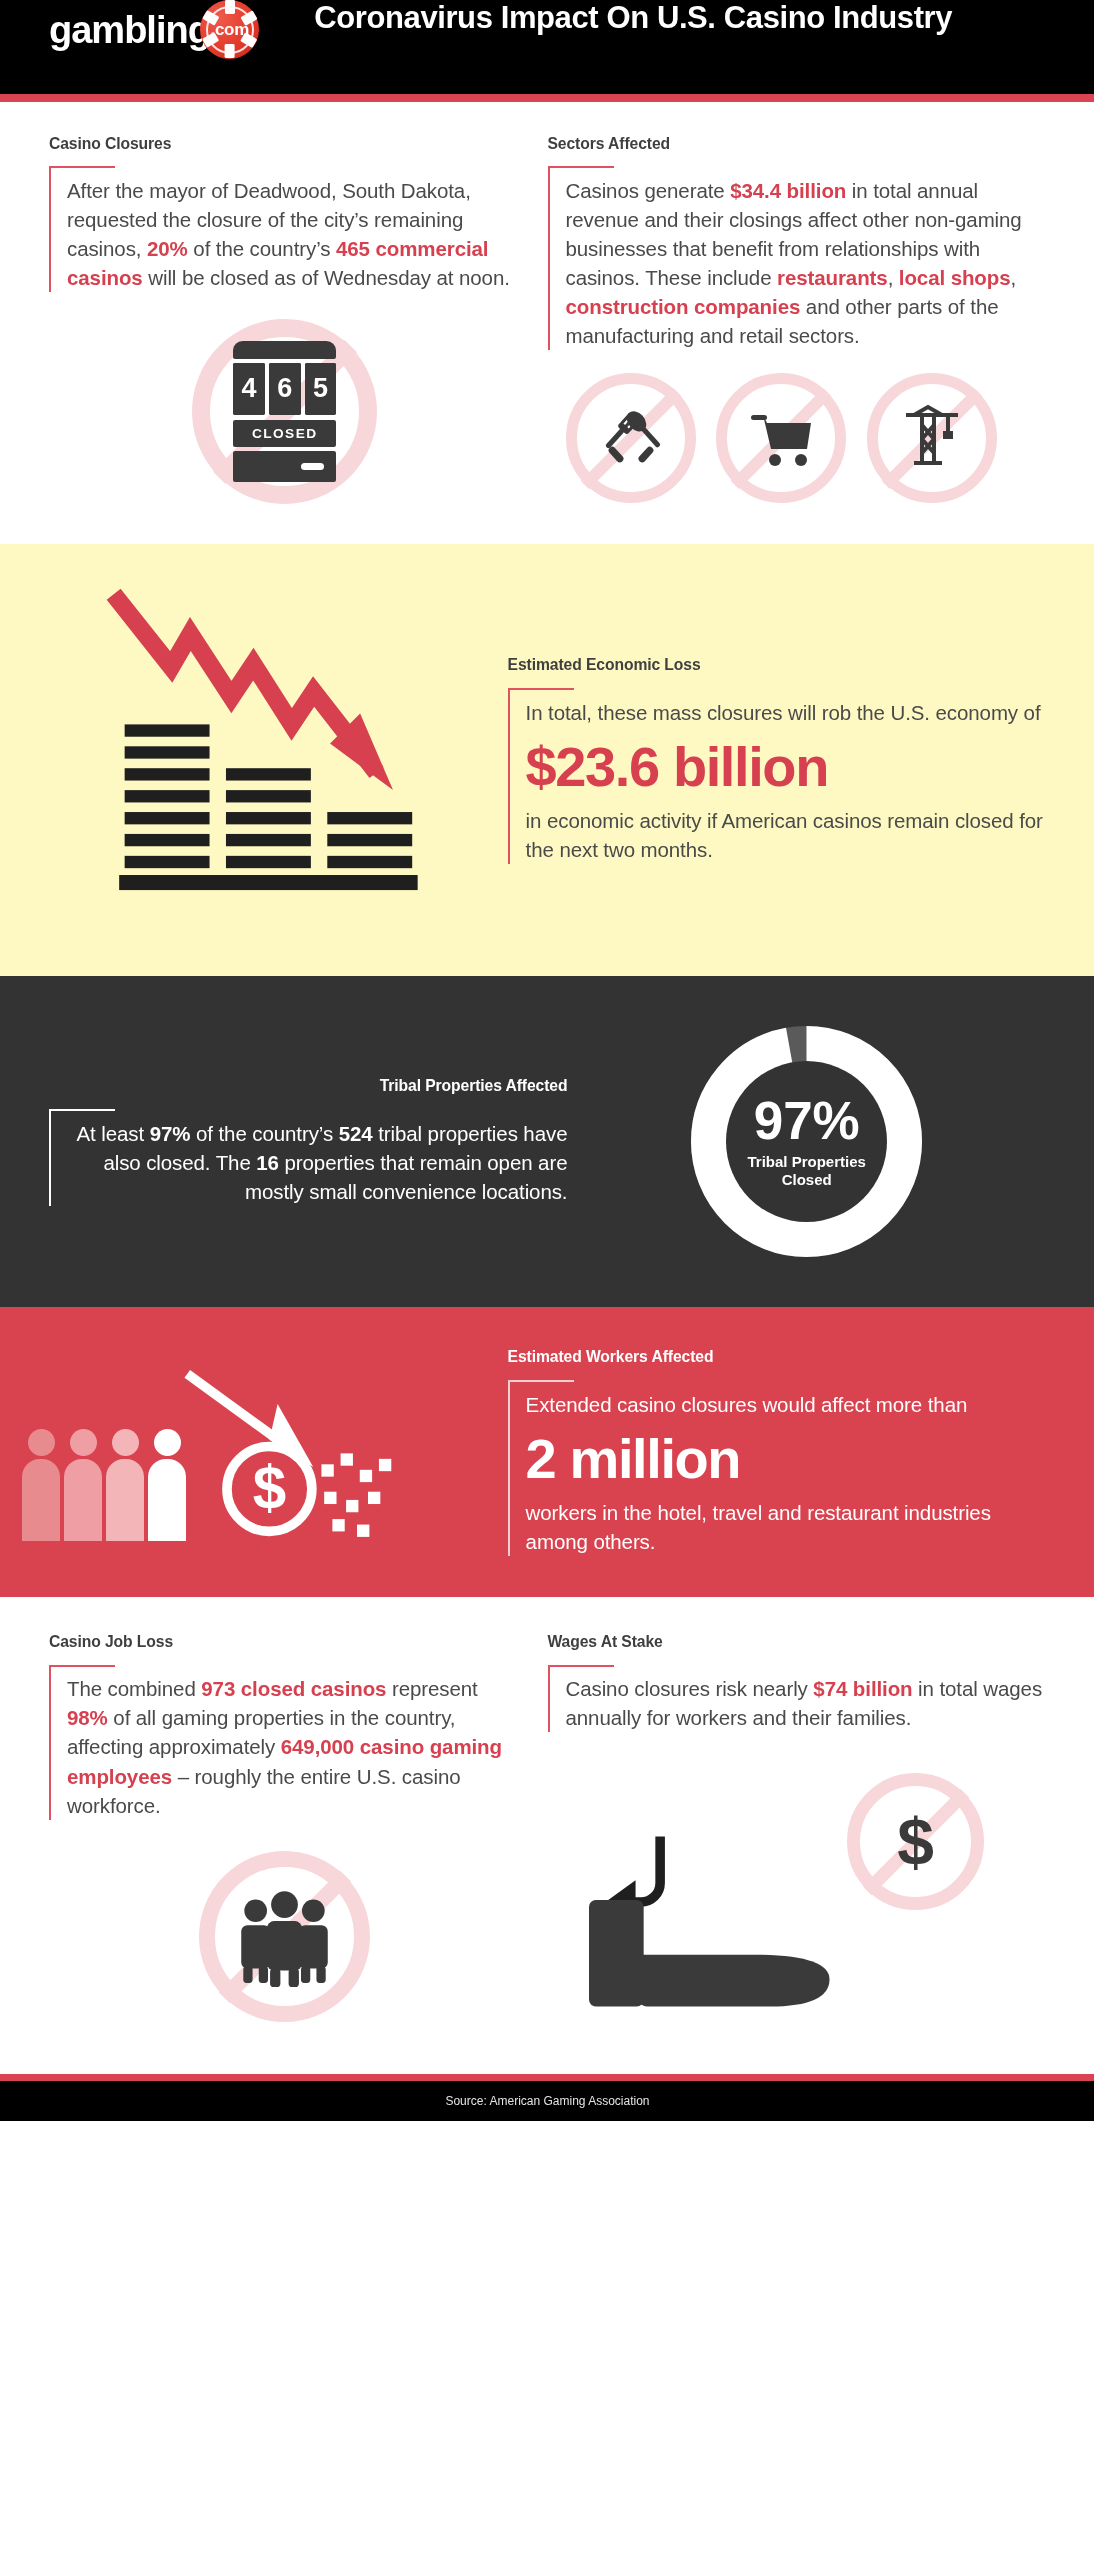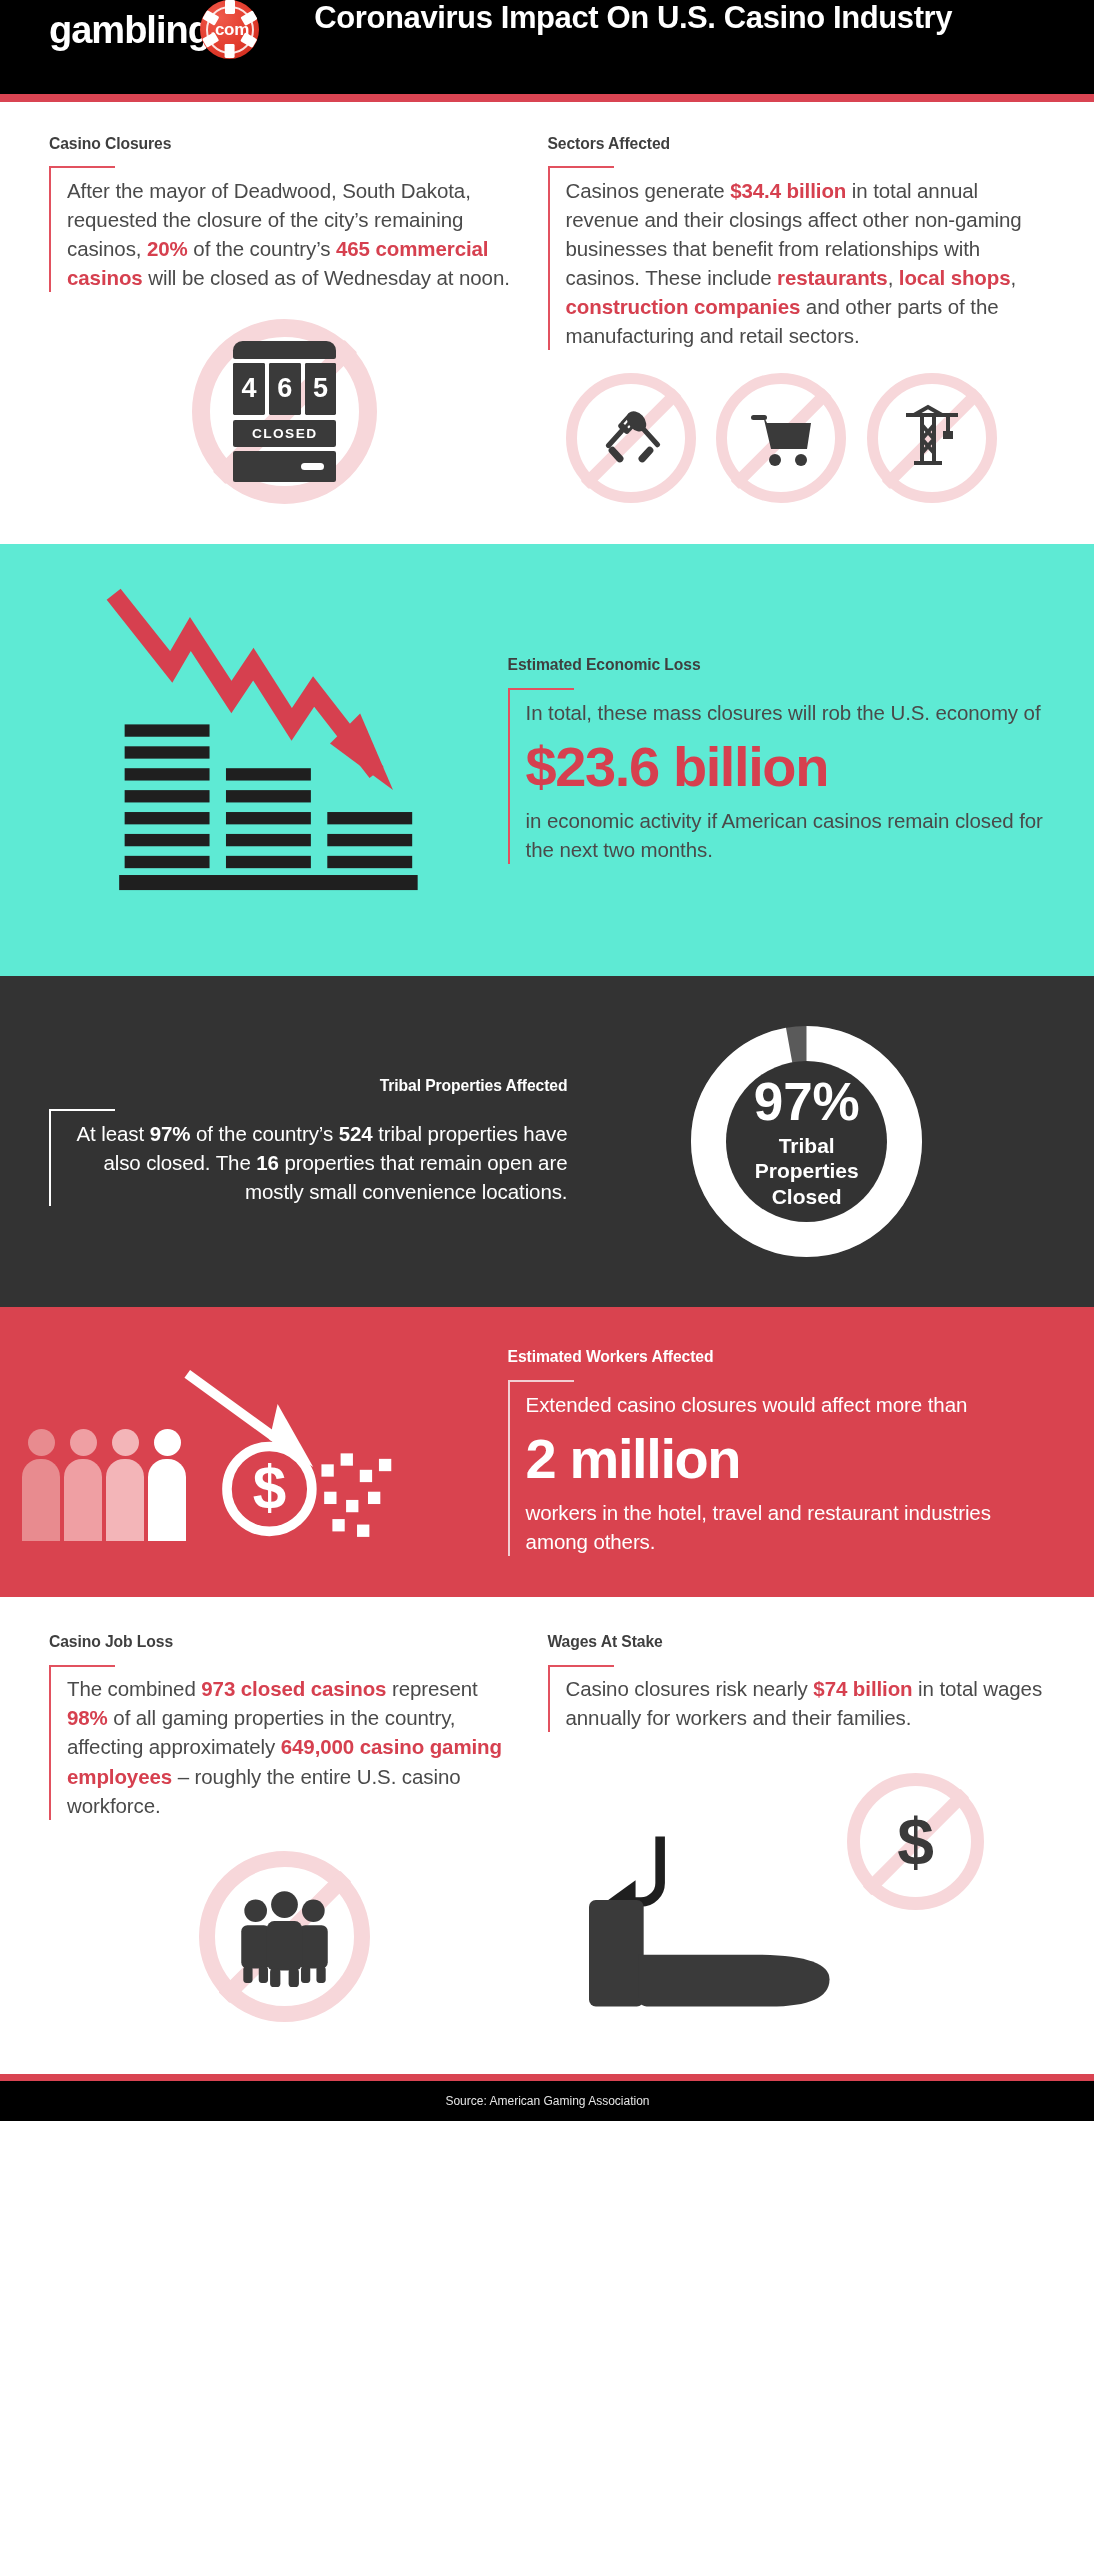--- a/index.html
+++ b/index.html
@@ -189,38 +189,38 @@
     border-radius: 2.1px; position: relative;
   }
   .slot .base::after {
     content: ""; position: absolute;
     right: 12.3px; top: 50%; margin-top: -3.4px;
     width: 23px; height: 7.5px; border-radius: 4.1px; background: #ffffff;
   }
   .slot-wrap { position: relative; display: inline-block; }
 
   
-  .gray-band { background: #5eead4; }
+  .gray-band { background: #fef9c3; }
   .dark-band { background: #333333; }
   .red-band  { background: #d9434f; }
 
   .flex-row { display: flex; padding: 0 49px; }
 
   
   .donut { position: relative; width: 233px; height: 233px; }
   .donut .hole {
     position: absolute; inset: 36px;
     border-radius: 50%;
     background: #333333;
     display: flex; flex-direction: column;
     align-items: center; justify-content: center;
   }
   .donut-pct { color: #ffffff; font-size: 53px; font-weight: bold; line-height: 1; }
   .donut-label {
-    color: #ffffff; font-size: 21px; font-weight: bold;
+    color: #ffffff; font-size: 15px; font-weight: bold;
     text-align: center; line-height: 1.2; margin-top: 5.5px;
   }
 
   
   .footer-rule { height: 6.8px; background: #d94452; }
   .footer {
     background: #000000;
     height: 40px;
     display: flex; align-items: center; justify-content: center;
   }

